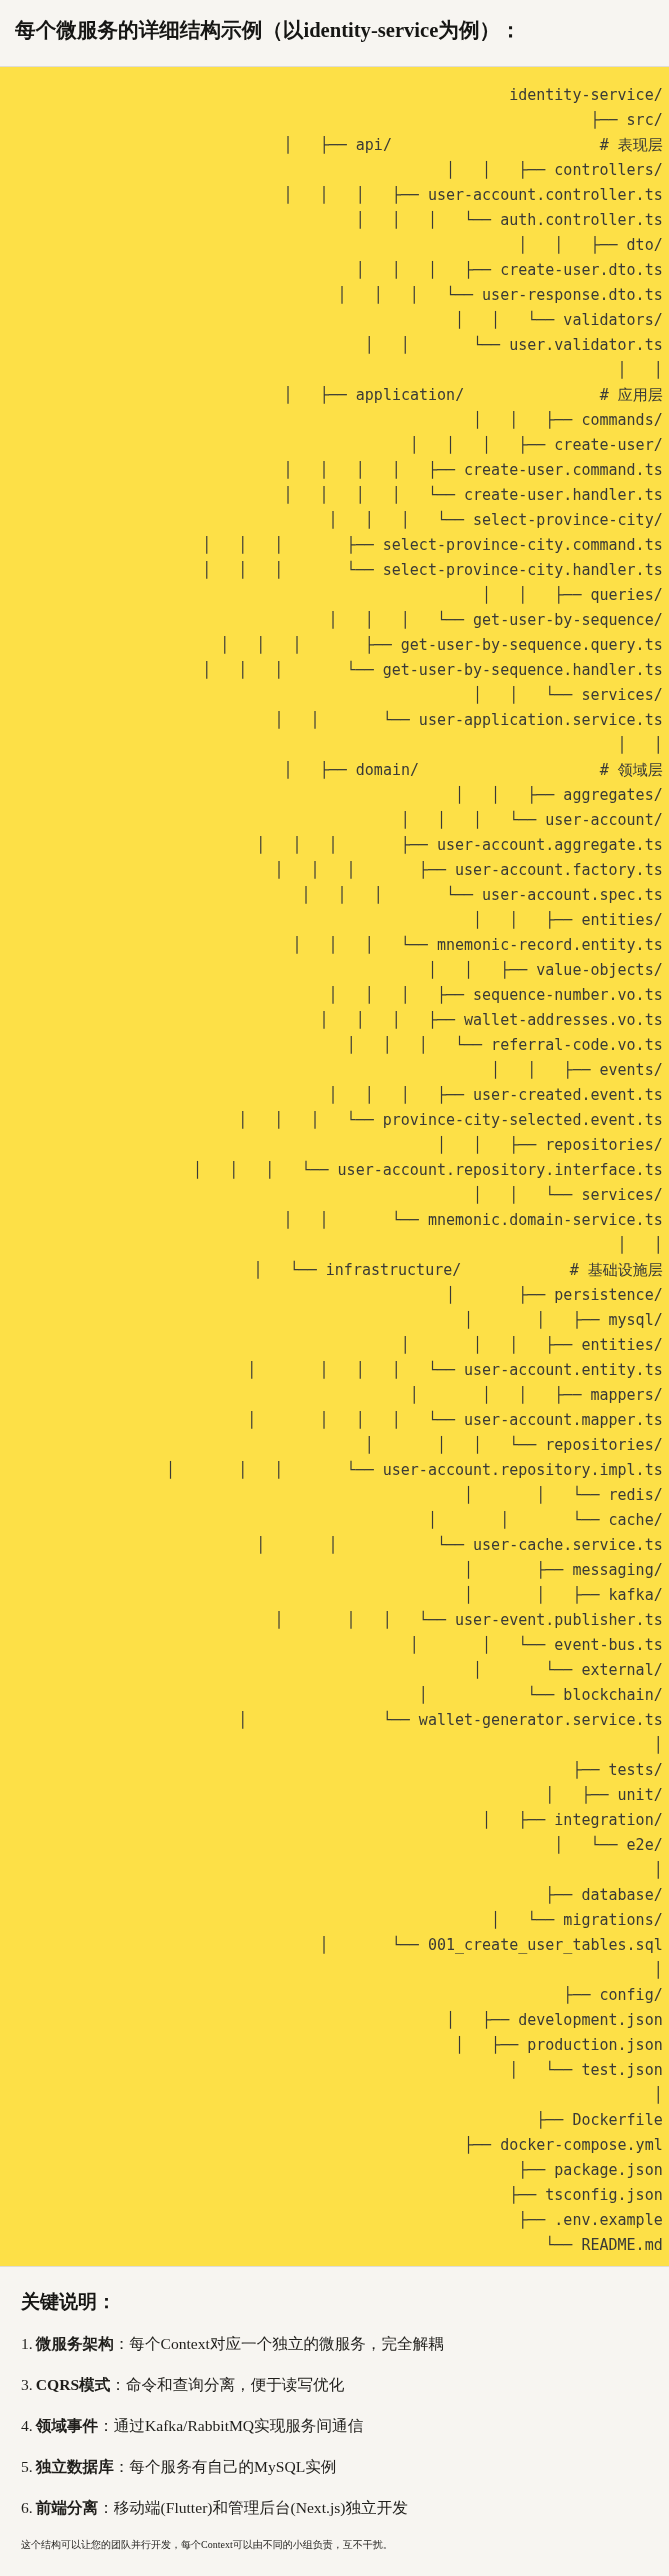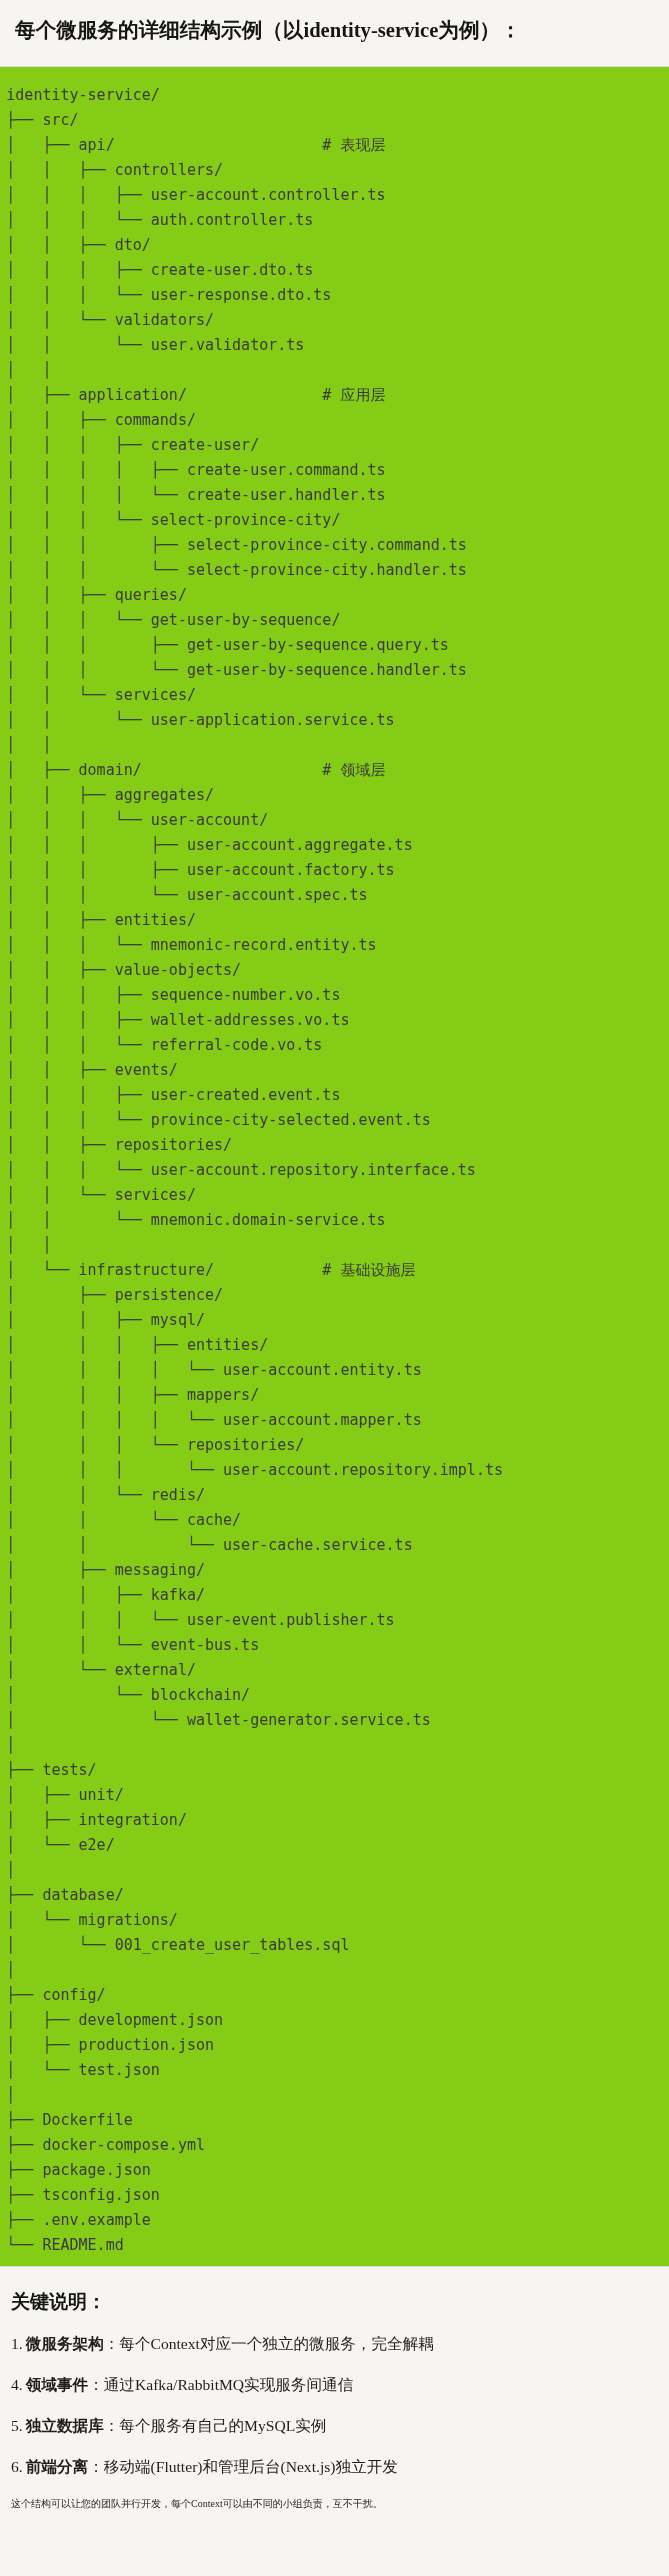--- a/index.html
+++ b/index.html
@@ -16,35 +16,36 @@
   }
   .page-title {
     font-size: 20.6px;
     font-weight: 700;
     line-height: 1.3;
     margin: 12px;
     padding: 5px 3.8px 10px 3.1px;
     color: #161614;
   }
   .code-block {
-    background: #84cc16;
+    background: #fde047;
     border-top: 0.6px solid #dedcd7;
     border-bottom: 0.6px solid #dedcd7;
     padding: 16.3px 6.3px 7.5px 6.3px;
+    text-align: right;
   }
   .code-block pre {
     margin: 0;
     font-family: "DejaVu Sans Mono", monospace;
     font-size: 15px;
     line-height: 25px;
     color: #3a3a37;
     white-space: pre;
   }
   .notes {
-    padding: 0 5px 0 11px;
+    padding: 0 5px 0 21px;
   }
   .notes-heading {
     font-size: 19px;
     font-weight: 700;
     margin: 22.5px 0 17.5px 0;
     color: #161614;
   }
   .note-item {
     font-size: 15.6px;
     line-height: 1.35;
@@ -156,20 +157,21 @@
 ├── .env.example
 └── README.md</pre>
 </div>
 
 <div class="notes">
   <h2 class="notes-heading">关键说明：</h2>
 
   <p class="note-item"><span class="note-number">1.</span><span class="note-term">微服务架构</span><span class="note-desc">：每个Context对应一个独立的微服务，完全解耦</span></p>
 
 
+  <p class="note-item"><span class="note-number">3.</span><span class="note-term">CQRS模式</span><span class="note-desc">：命令和查询分离，便于读写优化</span></p>
 
   <p class="note-item"><span class="note-number">4.</span><span class="note-term">领域事件</span><span class="note-desc">：通过Kafka/RabbitMQ实现服务间通信</span></p>
 
   <p class="note-item"><span class="note-number">5.</span><span class="note-term">独立数据库</span><span class="note-desc">：每个服务有自己的MySQL实例</span></p>
 
   <p class="note-item"><span class="note-number">6.</span><span class="note-term">前端分离</span><span class="note-desc">：移动端(Flutter)和管理后台(Next.js)独立开发</span></p>
 
   <p class="closing-paragraph">这个结构可以让您的团队并行开发，每个Context可以由不同的小组负责，互不干扰。</p>
 </div>
 

